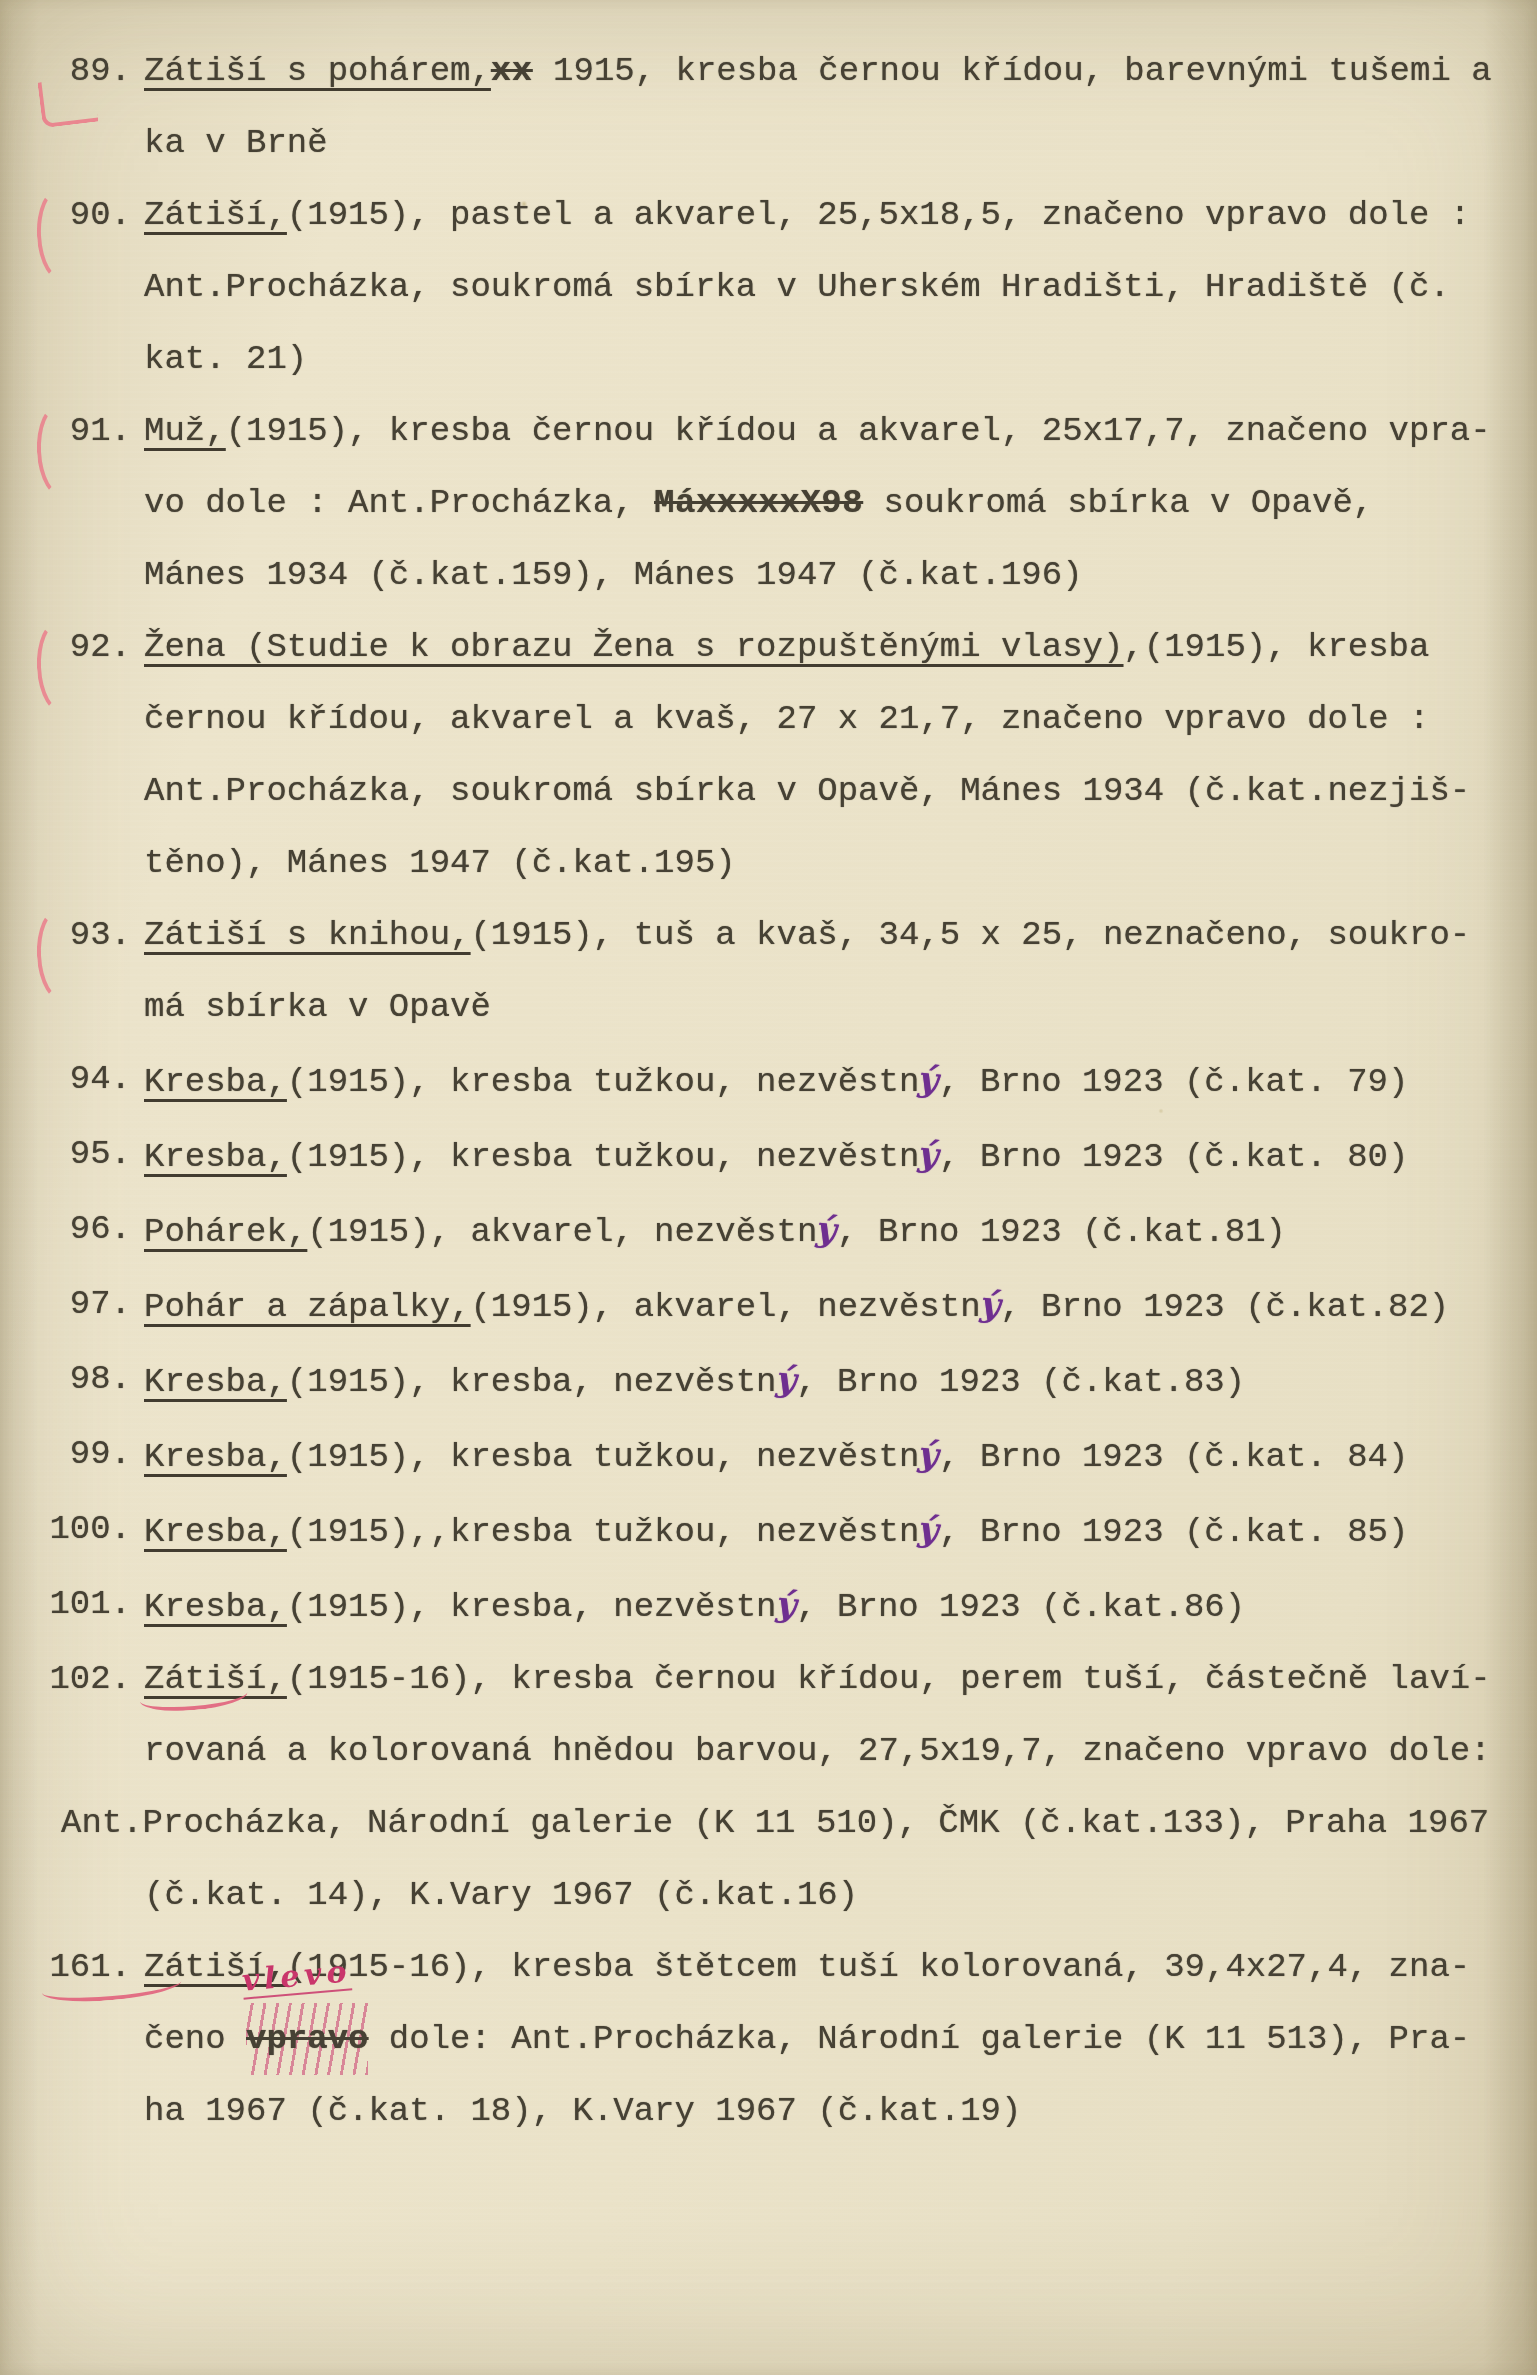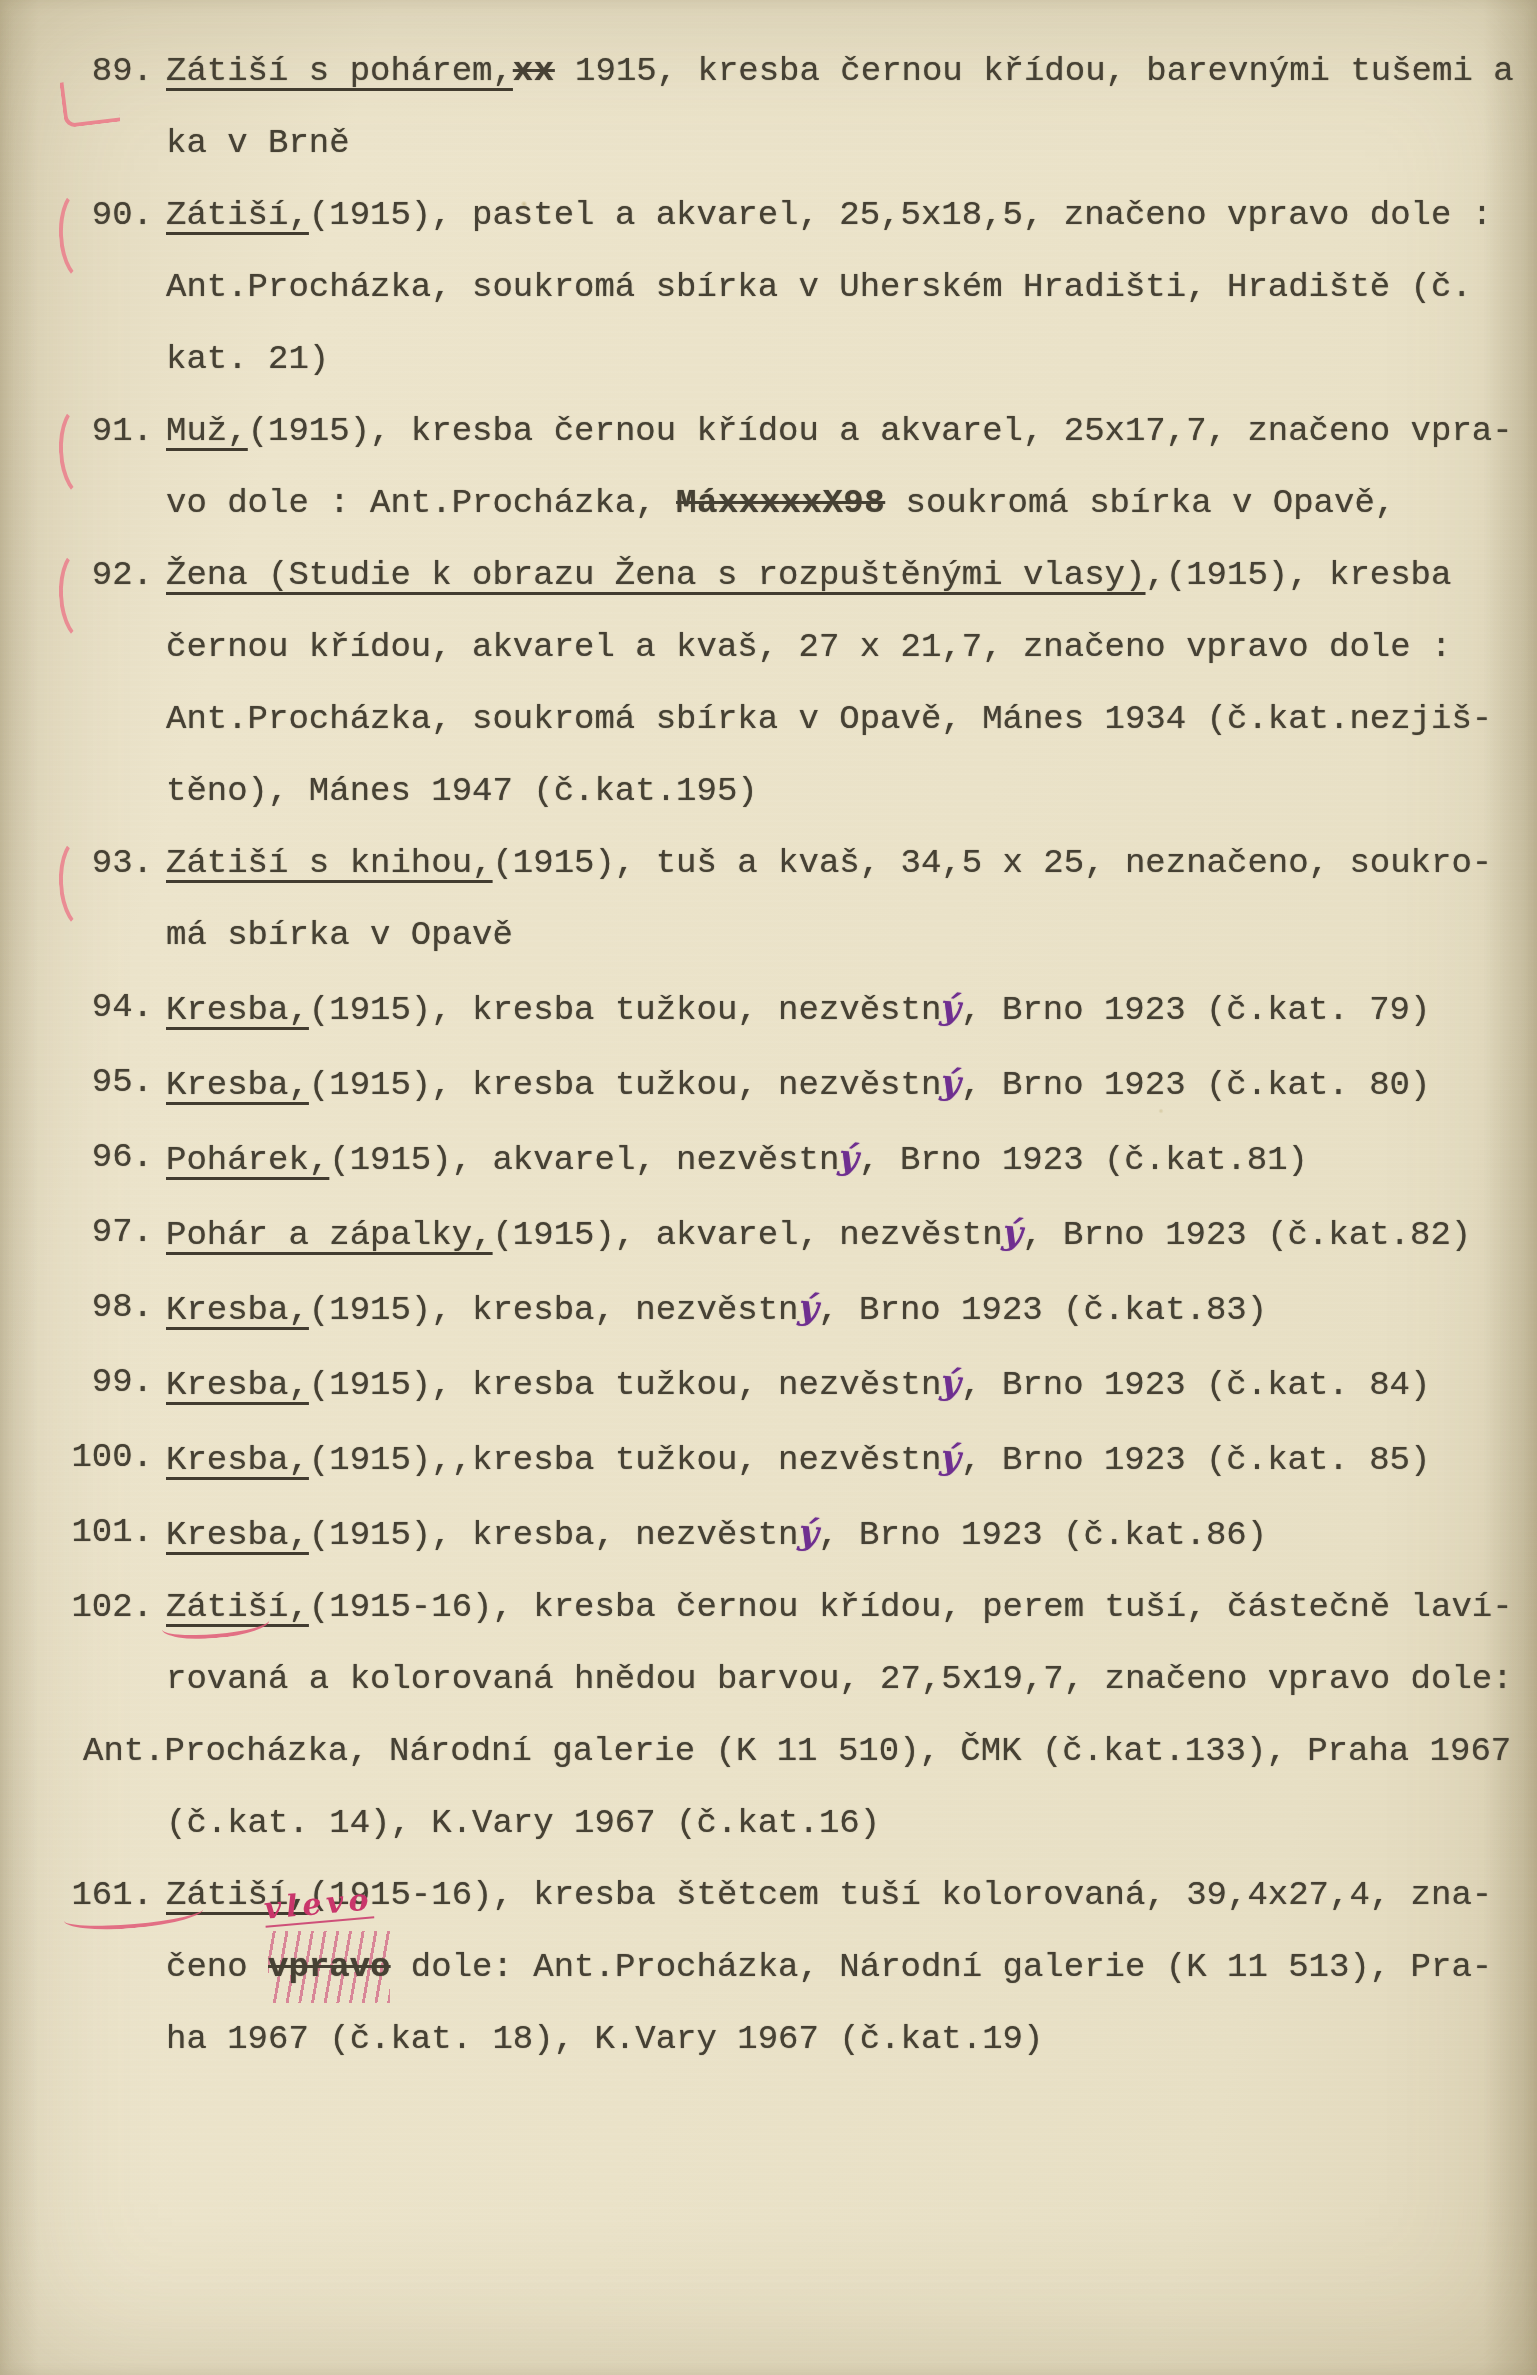--- a/index.html
+++ b/index.html
@@ -14,21 +14,21 @@
     color:#464134;
     background:
       radial-gradient(circle 4.8px at 524px 204px, rgba(150,128,50,.40), transparent 70%),
       radial-gradient(circle 3.8px at 1161px 1111px, rgba(150,128,50,.25), transparent 70%),
       linear-gradient(90deg, rgba(95,80,42,.14), transparent 2.5%, transparent 96.5%, rgba(95,80,42,.20)),
       repeating-linear-gradient(0deg, rgba(255,255,255,.035) 0 1.9px, transparent 1.9px 6.7px),
       linear-gradient(105deg,#e2d9bd 0%, #ece4cb 18%, #eae2c8 55%, #e7dfc4 82%, #dfd5b8 100%);
     box-shadow: inset 0 0 144px rgba(110,92,50,.26), inset 0 0 13.4px rgba(110,92,50,.15);
     text-shadow: 0 0 1.1px rgba(70,65,52,.75);
   }
-  .entries{position:relative;padding-left:22px;}
+  .entries{position:relative;}
   .entry{position:relative;padding-left:144px;font-size:34px;line-height:72px;}
   .num{position:absolute;left:0;top:0;width:131px;text-align:right;white-space:pre;}
   .line{white-space:pre;}
   .line.out{margin-left:-83px;}
   .u{
     text-decoration:underline;
     text-decoration-thickness:2.9px;
     text-underline-offset:7.7px;
     text-decoration-color:rgba(62,56,45,.92);
   }
@@ -108,20 +108,21 @@
         <span class="num">90.</span>
         <div class="line"><span class="u">Zátiší,</span><span class="">(1915), pastel a akvarel, 25,5x18,5, značeno vpravo dole :</span></div>
         <div class="line"><span class="">Ant.Procházka, soukromá sbírka v Uherském Hradišti, Hradiště (č.</span></div>
         <div class="line"><span class="">kat. 21)</span></div>
       </div>
       <div class="entry">
         <span class="mk paren"></span>
         <span class="num">91.</span>
         <div class="line"><span class="u">Muž,</span><span class="">(1915), kresba černou křídou a akvarel, 25x17,7, značeno vpra-</span></div>
         <div class="line"><span class="">vo dole : Ant.Procházka, </span><span class="x">MáxxxxxX98</span><span class=""> soukromá sbírka v Opavě,</span></div>
+        <div class="line"><span class="">Mánes 1934 (č.kat.159), Mánes 1947 (č.kat.196)</span></div>
       </div>
       <div class="entry">
         <span class="mk paren"></span>
         <span class="num">92.</span>
         <div class="line"><span class="u">Žena (Studie k obrazu Žena s rozpuštěnými vlasy)</span><span class="">,(1915), kresba</span></div>
         <div class="line"><span class="">černou křídou, akvarel a kvaš, 27 x 21,7, značeno vpravo dole :</span></div>
         <div class="line"><span class="">Ant.Procházka, soukromá sbírka v Opavě, Mánes 1934 (č.kat.nezjiš-</span></div>
         <div class="line"><span class="">těno), Mánes 1947 (č.kat.195)</span></div>
       </div>
       <div class="entry">

